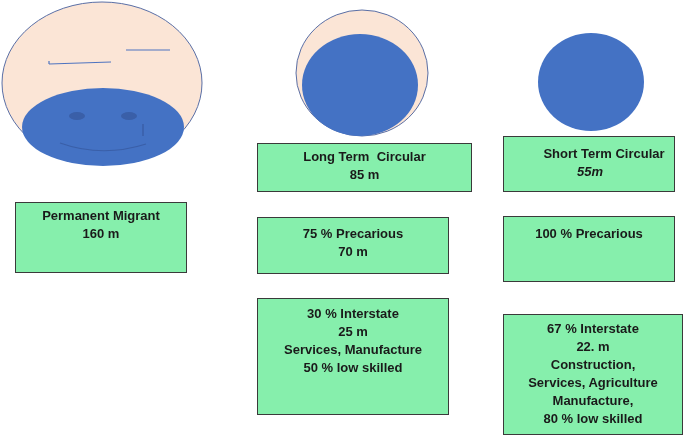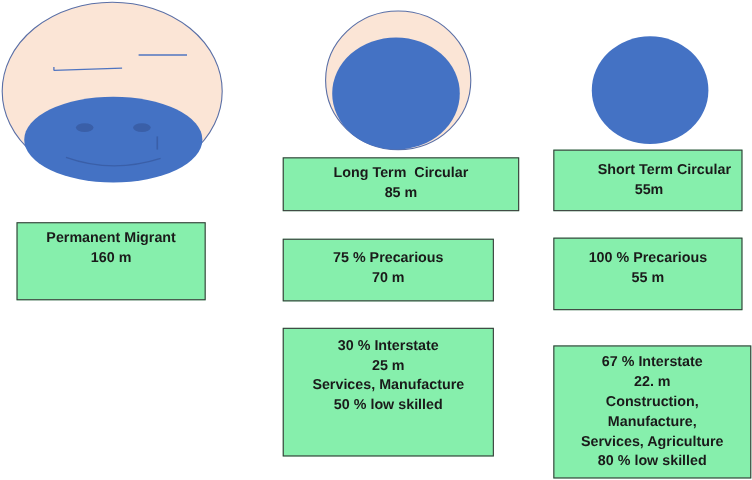--- a/index.html
+++ b/index.html
@@ -53,26 +53,25 @@
 </div>
 <div class="box" style="left:257px; top:298px; width:192px; height:117px; padding-top:6px;">
   <span class="line">30 % Interstate</span>
   <span class="line">25 m</span>
   <span class="line">Services, Manufacture</span>
   <span class="line">50 % low skilled</span>
 </div>
 
 <div class="box" style="left:503px; top:136px; width:172px; height:56px; padding-top:8px;">
   <span class="line" style="padding-left:30px;">Short Term Circular</span>
-  <span class="line" style="padding-left:2px;">55m</span>
+  <span class="line" style="padding-left:2px;font-style:italic;">55m</span>
 </div>
 <div class="box" style="left:503px; top:216px; width:172px; height:66px; padding-top:8px;">
   <span class="line">100 % Precarious</span>
-  <span class="line">55 m</span>
 </div>
 <div class="box" style="left:503px; top:314px; width:180px; height:121px; padding-top:5px;">
   <span class="line">67 % Interstate</span>
   <span class="line">22. m</span>
   <span class="line">Construction,</span>
+  <span class="line">Services, Agriculture</span>
   <span class="line">Manufacture,</span>
-  <span class="line">Services, Agriculture</span>
   <span class="line">80 % low skilled</span>
 </div>
 
 </body></html>

